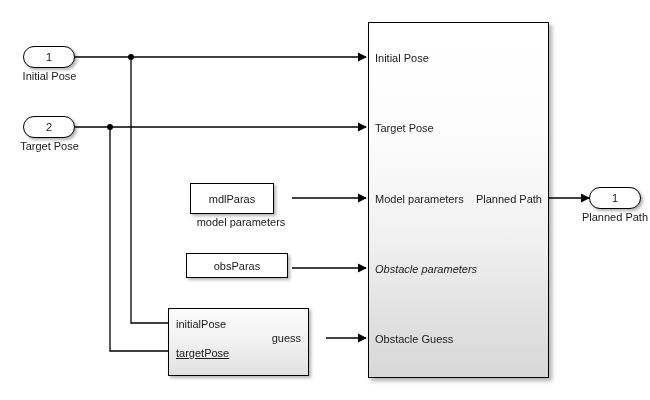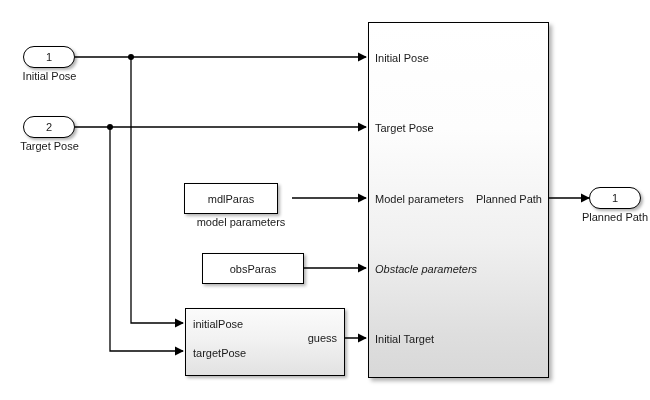--- a/index.html
+++ b/index.html
@@ -134,41 +134,41 @@
   <div class="port" style="left:23px; top:46px; width:52px; height:22px;">
     <span class="port-num">1</span>
   </div>
   <div class="under-label" style="left:0px; top:70px; width:99px;">Initial Pose</div>
 
   <div class="port" style="left:23px; top:116px; width:52px; height:22px;">
     <span class="port-num">2</span>
   </div>
   <div class="under-label" style="left:0px; top:140px; width:99px;">Target Pose</div>
 
-  <div class="block" style="left:184px; top:183px; width:94px; height:31px;">
+  <div class="block" style="left:190px; top:183px; width:84px; height:31px;">
     <span class="block-center-label">mdlParas</span>
   </div>
   <div class="under-label" style="left:175px; top:216px; width:132px;">model parameters</div>
 
-  <div class="block" style="left:202px; top:253px; width:102px; height:31px;">
+  <div class="block" style="left:186px; top:253px; width:102px; height:25px;">
     <span class="block-center-label">obsParas</span>
   </div>
 
-  <div class="sub-block" style="left:185px; top:308px; width:160px; height:68px;">
+  <div class="sub-block" style="left:168px; top:308px; width:141px; height:68px;">
     <span class="inner-label left" style="left:7px; top:9px;">initialPose</span>
-    <span class="inner-label left" style="left:7px; top:38px;">targetPose</span>
+    <span class="inner-label left" style="left:7px; top:38px;text-decoration:underline;">targetPose</span>
     <span class="inner-label right" style="right:7px; top:23px;">guess</span>
   </div>
 
   <div class="big-block" style="left:368px; top:22px; width:181px; height:356px;">
     <span class="inner-label left" style="left:6px; top:29px;">Initial Pose</span>
     <span class="inner-label left" style="left:6px; top:99px;">Target Pose</span>
     <span class="inner-label left" style="left:6px; top:170px;">Model parameters</span>
     <span class="inner-label left" style="left:6px; top:240px;font-style:italic;">Obstacle parameters</span>
-    <span class="inner-label left" style="left:6px; top:310px;">Initial Target</span>
+    <span class="inner-label left" style="left:6px; top:310px;">Obstacle Guess</span>
     <span class="inner-label right" style="right:6px; top:170px;">Planned Path</span>
   </div>
 
   <div class="port" style="left:589px; top:187px; width:52px; height:22px;">
     <span class="port-num">1</span>
   </div>
   <div class="under-label" style="left:558px; top:211px; width:114px;">Planned Path</div>
 
 </div>
 

